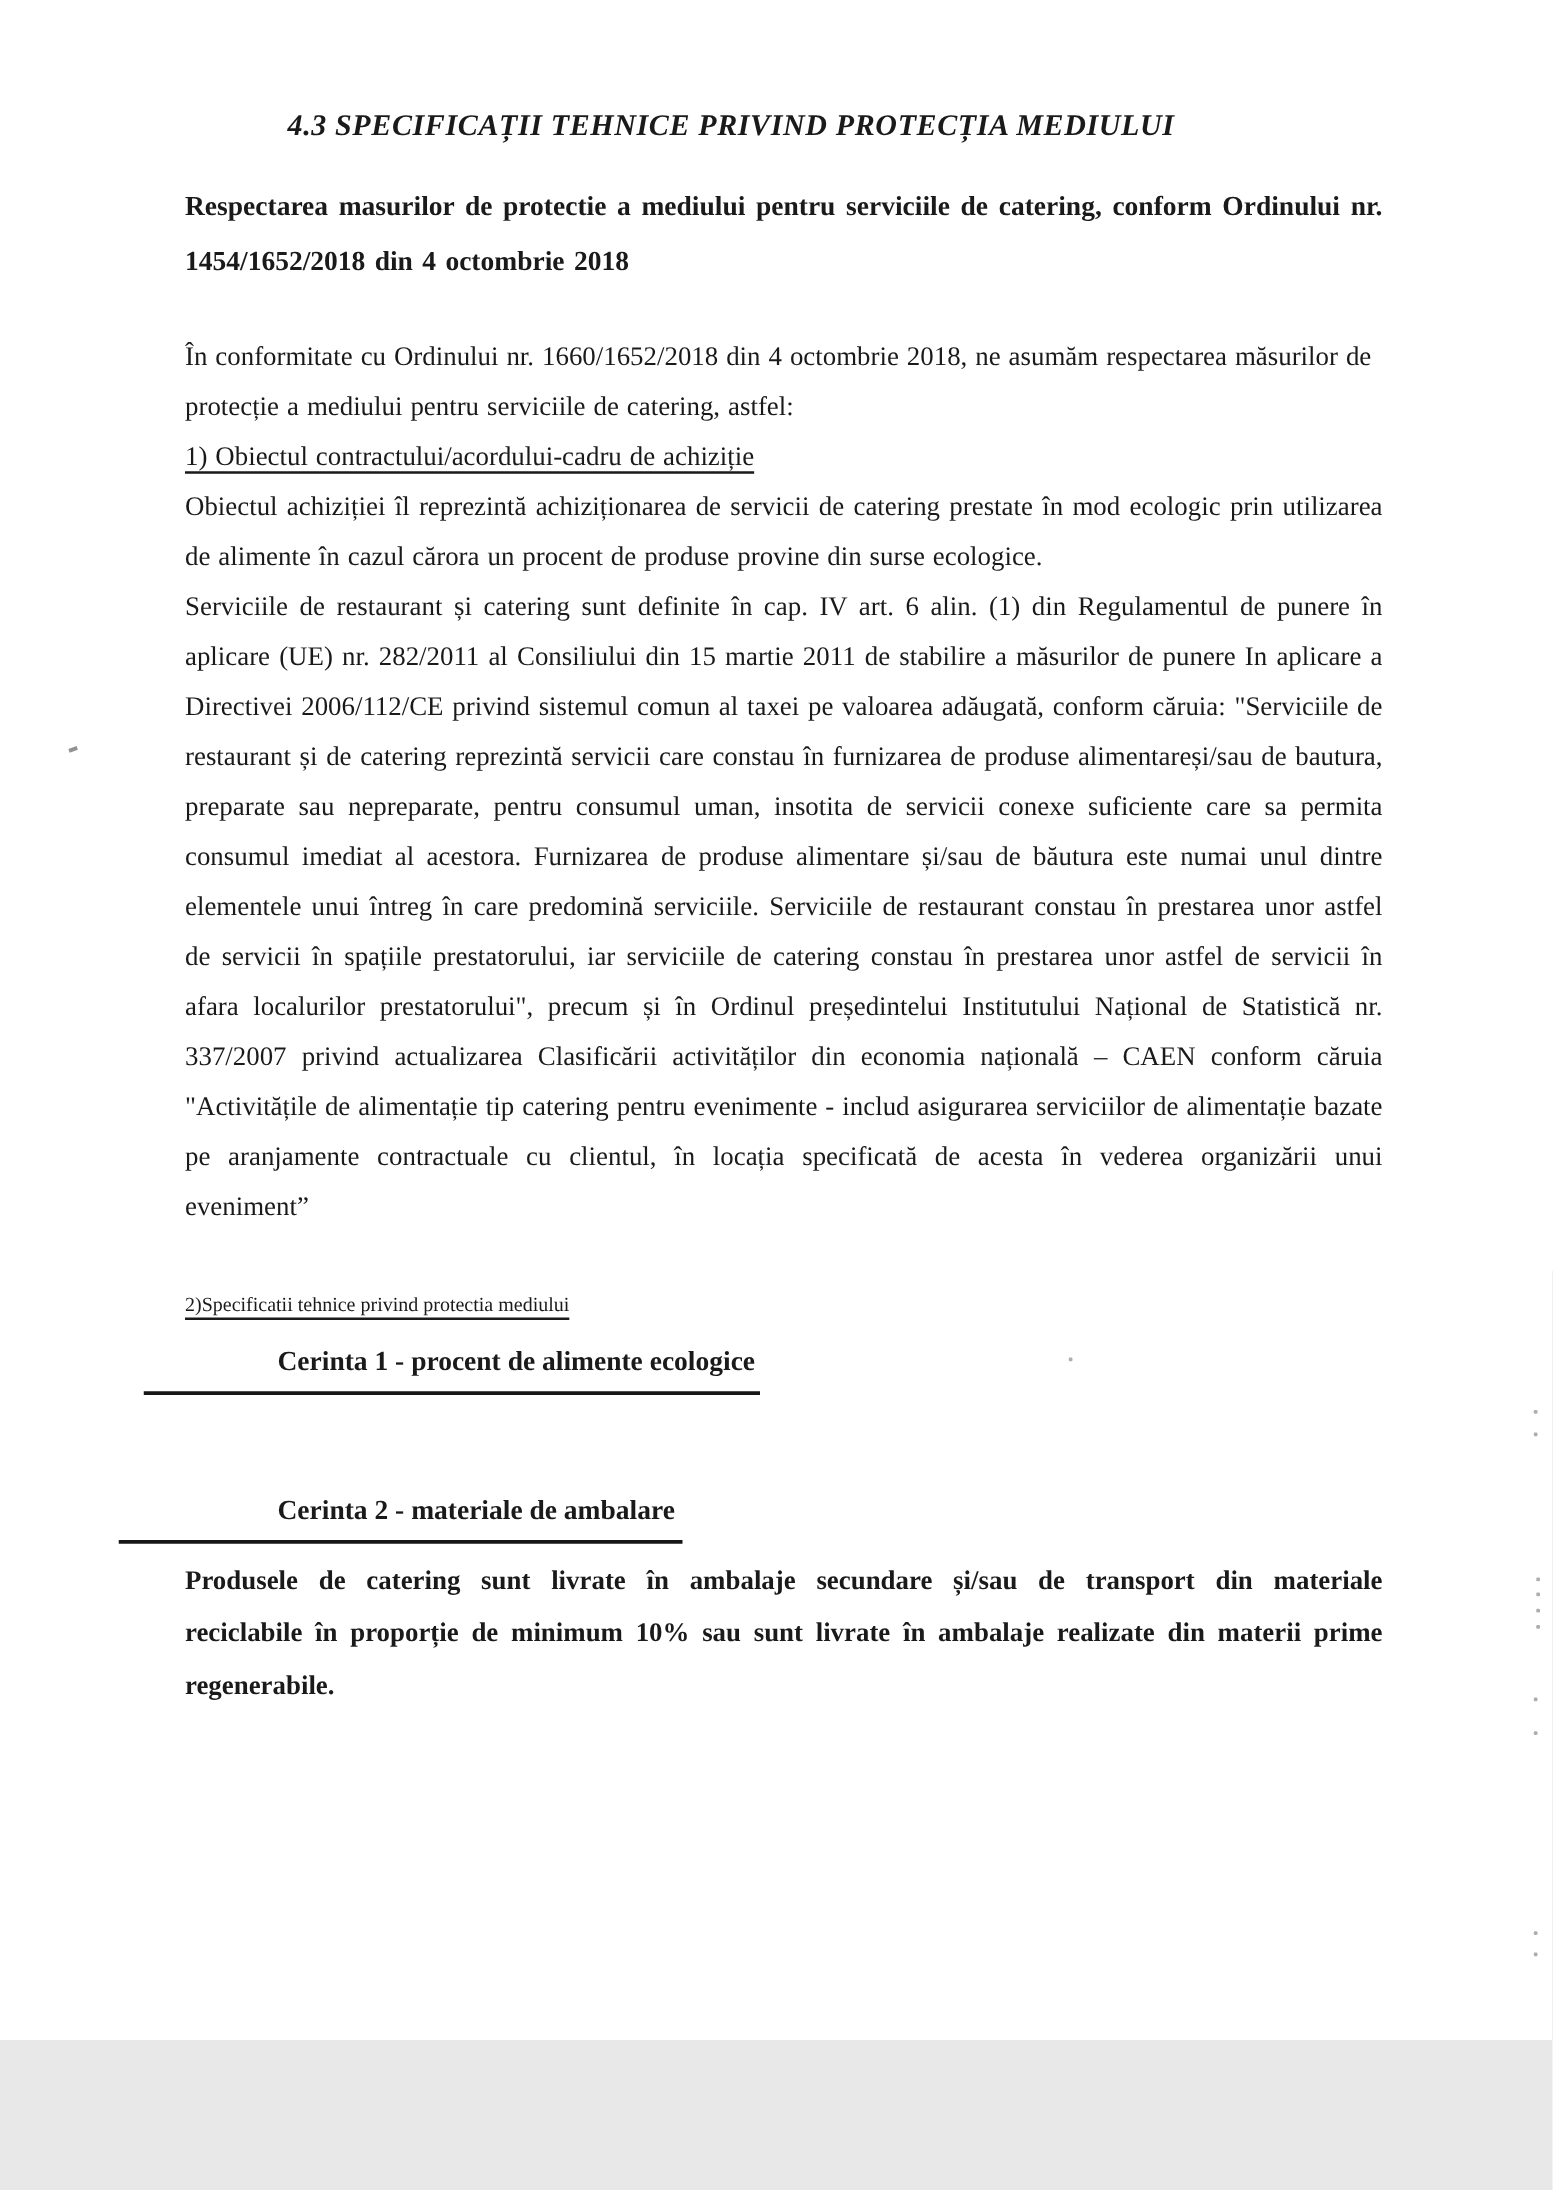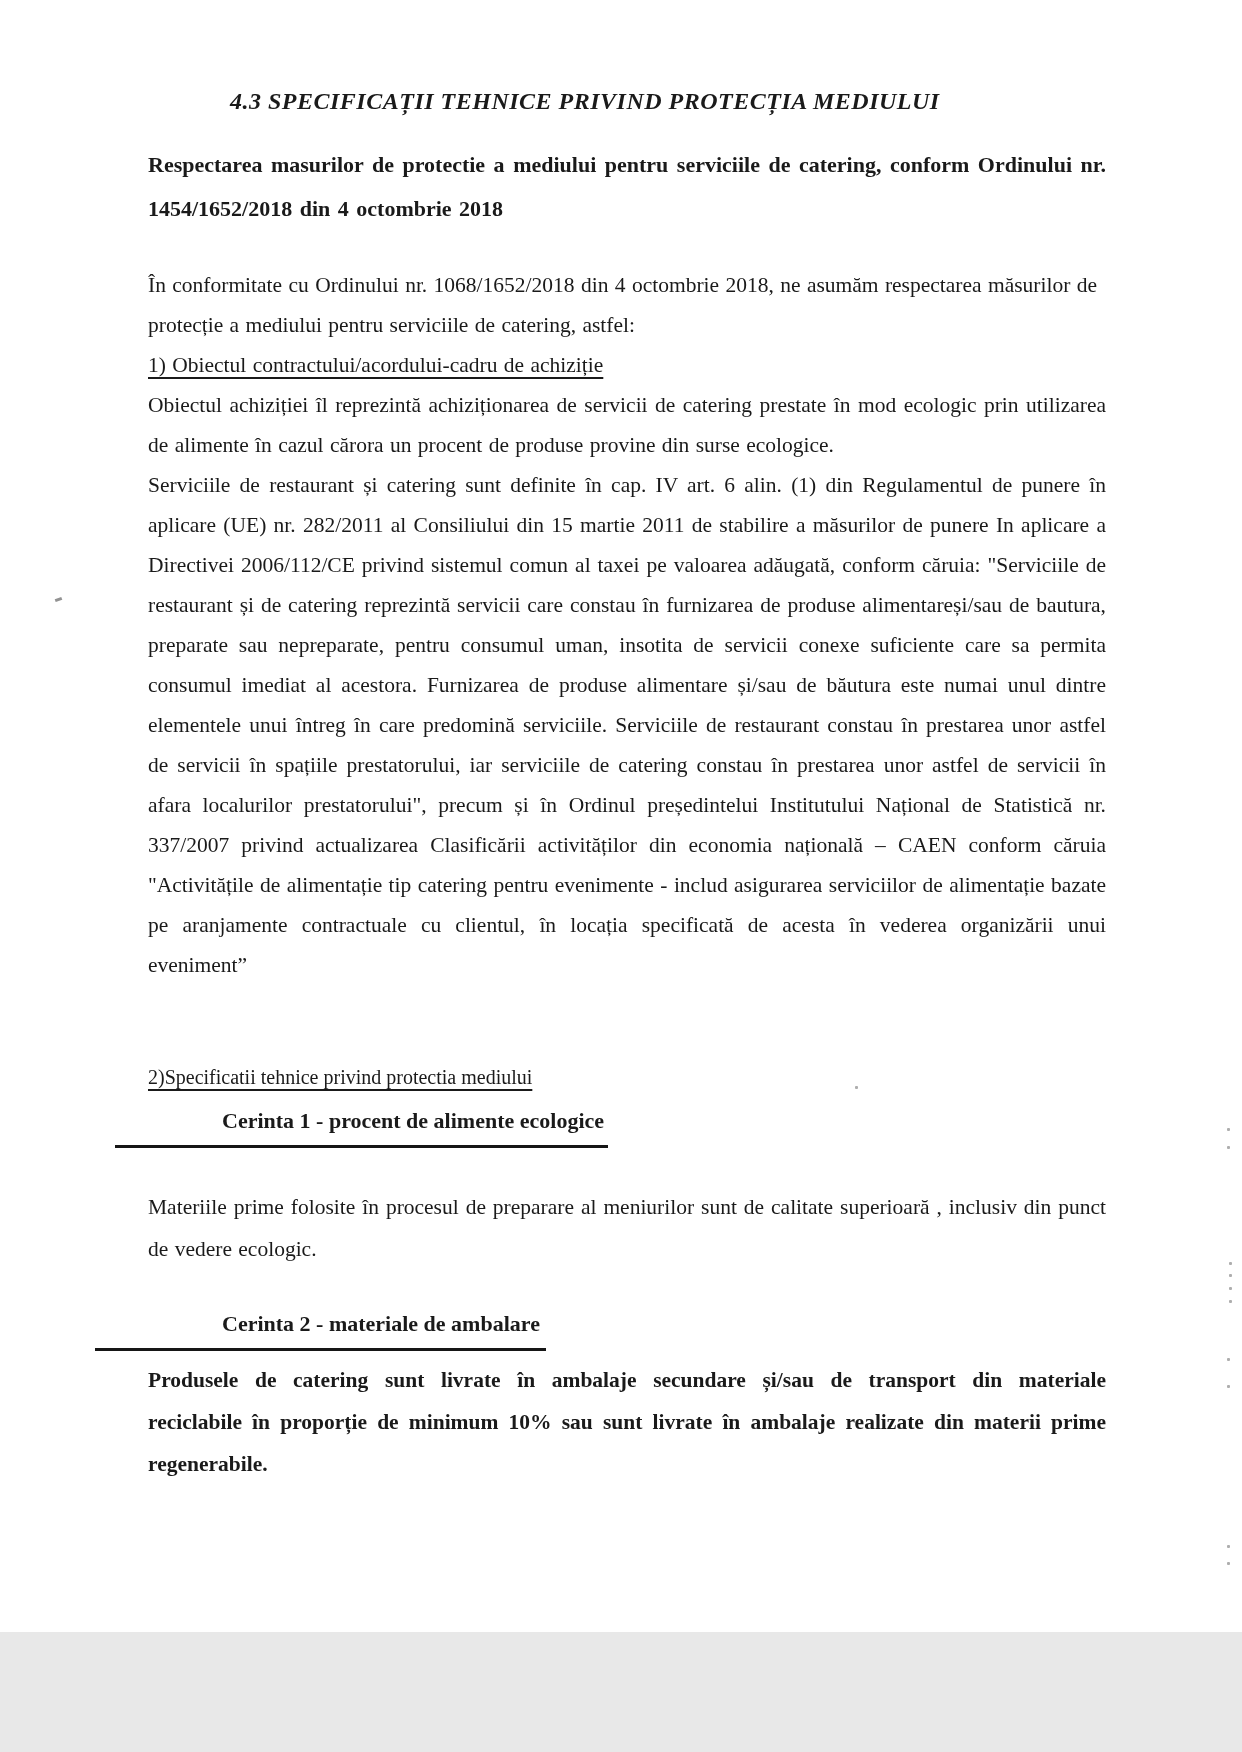--- a/index.html
+++ b/index.html
@@ -46,23 +46,23 @@
     margin: 0;
     word-spacing: 1px;
   }
   .justify { text-align: justify; }
   .underline-head {
     text-decoration: underline;
     text-underline-offset: 5px;
     text-decoration-thickness: 2px;
   }
   .section2-head {
-    font-size: 20px;
+    font-size: 16px;
     line-height: 40px;
-    margin: 72px 0 0 0;
+    margin: 40px 0 0 0;
     font-weight: normal;
   }
   .cerinta-head {
     font-size: 22px;
     font-weight: bold;
     line-height: 40px;
     margin: 4px 0 8px 0;
   }
   .cerinta-head .rule {
     display: inline-block;
@@ -96,36 +96,35 @@
 <body>
 
 <div class="page">
 
   <div class="content">
 
     <h1 class="doc-title">4.3 SPECIFICAȚII TEHNICE PRIVIND PROTECȚIA MEDIULUI</h1>
 
     <p class="doc-subtitle">Respectarea masurilor de protectie a mediului pentru serviciile de catering, conform Ordinului nr. 1454/1652/2018 din 4 octombrie 2018</p>
 
-    <p class="body-par">În conformitate cu Ordinului nr. 1068/1652/2018 din 4 octombrie 2018, ne asumăm respectarea măsurilor de protecție a mediului pentru serviciile de catering, astfel:</p>
+    <p class="body-par">În conformitate cu Ordinului nr. 1660/1652/2018 din 4 octombrie 2018, ne asumăm respectarea măsurilor de protecție a mediului pentru serviciile de catering, astfel:</p>
 
     <p class="body-par"><span class="underline-head">1) Obiectul contractului/acordului-cadru de achiziție</span></p>
 
     <p class="body-par justify">Obiectul achiziției îl reprezintă achiziționarea de servicii de catering prestate în mod ecologic prin utilizarea de alimente în cazul cărora un procent de produse provine din surse ecologice.</p>
 
     <p class="body-par justify">Serviciile de restaurant și catering sunt definite în cap. IV art. 6 alin. (1) din Regulamentul de punere în aplicare (UE) nr. 282/2011 al Consiliului din 15 martie 2011 de stabilire a măsurilor de punere In aplicare a Directivei 2006/112/CE privind sistemul comun al taxei pe valoarea adăugată, conform căruia: "Serviciile de restaurant și de catering reprezintă servicii care constau în furnizarea de produse alimentareși/sau de bautura, preparate sau nepreparate, pentru consumul uman, insotita de servicii conexe suficiente care sa permita consumul imediat al acestora. Furnizarea de produse alimentare și/sau de băutura este numai unul dintre elementele unui întreg în care predomină serviciile. Serviciile de restaurant constau în prestarea unor astfel de servicii în spațiile prestatorului, iar serviciile de catering constau în prestarea unor astfel de servicii în afara localurilor prestatorului", precum și în Ordinul președintelui Institutului Național de Statistică nr. 337/2007 privind actualizarea Clasificării activităților din economia națională – CAEN conform căruia "Activitățile de alimentație tip catering pentru evenimente - includ asigurarea serviciilor de alimentație bazate pe aranjamente contractuale cu clientul, în locația specificată de acesta în vederea organizării unui eveniment”</p>
 
     <p class="section2-head"><span class="underline-head">2)Specificatii tehnice privind protectia mediului</span></p>
 
     <div class="cerinta-head cerinta1"><span class="rule"><span>Cerinta 1 - procent de alimente ecologice</span></span></div>
 
 
     <div class="gap-md"></div>
 
-    <p class="body-par justify" style="line-height:42px;">Materiile prime folosite în procesul de preparare al meniurilor sunt de calitate superioară , inclusiv din punct de vedere ecologic.</p>
 
     <div class="gap-md"></div>
 
     <div class="cerinta-head cerinta2"><span class="rule"><span>Cerinta 2 - materiale de ambalare</span></span></div>
 
     <p class="body-par justify bold-par">Produsele de catering sunt livrate în ambalaje secundare și/sau de transport din materiale reciclabile în proporție de minimum 10% sau sunt livrate în ambalaje realizate din materii prime regenerabile.</p>
 
   </div>
 
   <span class="dash" style="left:55px; top:598px;"></span>

